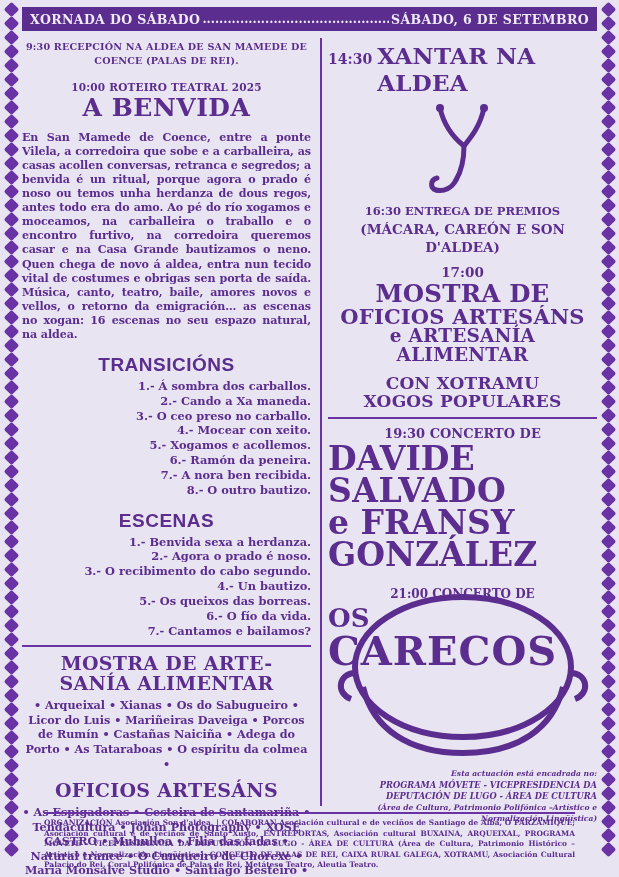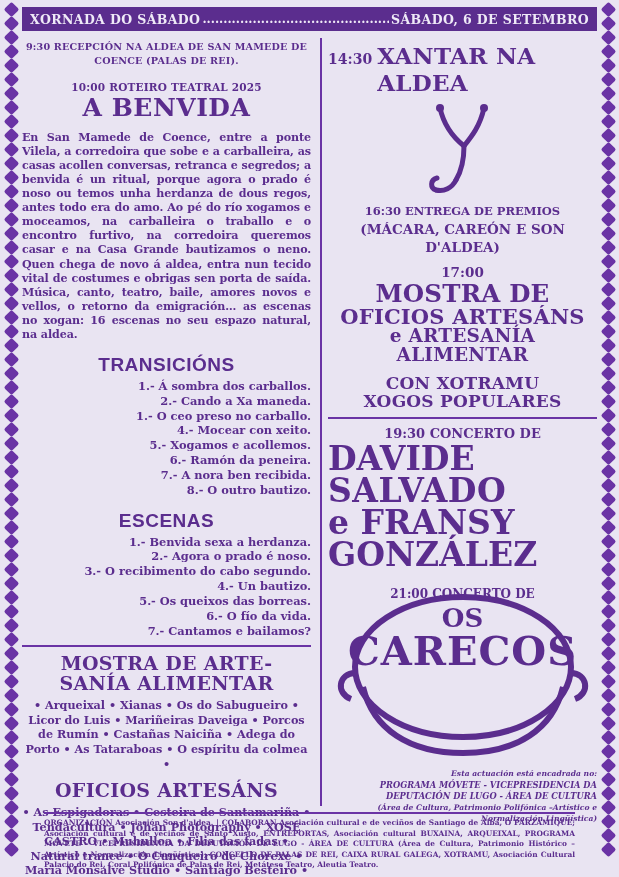--- a/index.html
+++ b/index.html
@@ -193,21 +193,21 @@
   .names .row2{letter-spacing:.5px;}
   .pot-wrap{
     position:relative;height:190px;margin-top:6px;
   }
   .concerto21{
     position:absolute;left:0;right:0;top:10px;text-align:center;
     font-family:"DejaVu Serif", serif;font-weight:bold;font-size:12px;
     z-index:3;
   }
   .pot-text{
-    position:absolute;left:0;right:0;top:28px;text-align:center;z-index:3;
+    position:absolute;left:0;right:0;top:28px;text-align:left;z-index:3;
   }
   .pot-text .os{
     font-family:"DejaVu Serif", serif;font-weight:bold;font-size:26px;line-height:1;
   }
   .pot-text .carecos{
     font-family:"DejaVu Serif", serif;font-weight:bold;font-size:40px;line-height:1;
     letter-spacing:1px;
   }
   .footer-note{
     text-align:right;font-family:"DejaVu Serif", serif;font-weight:bold;
@@ -371,21 +371,21 @@
 
         <div class="roteiro">10:00 ROTEIRO TEATRAL 2025</div>
         <div class="benvida">A BENVIDA</div>
 
         <div class="body-text">En San Mamede de Coence, entre a ponte Vilela, a corredoira que sobe e a carballeira, as casas acollen conversas, retranca e segredos; a benvida é un ritual, porque agora o prado é noso ou temos unha herdanza de dous regos, antes todo era do amo. Ao pé do río xogamos e moceamos, na carballeira o traballo e o encontro furtivo, na corredoira queremos casar e na Casa Grande bautizamos o neno. Quen chega de novo á aldea, entra nun tecido vital de costumes e obrigas sen porta de saída. Música, canto, teatro, baile, amores novos e vellos, o retorno da emigración… as escenas no xogan: 16 escenas no seu espazo natural, na aldea.</div>
 
         <div class="sect-title">TRANSICIÓNS</div>
         <div class="list">
           <div>1.- Á sombra dos carballos.</div>
           <div>2.- Cando a Xa maneda.</div>
-          <div>1.- O ceo preso no carballo.</div>
+          <div>3.- O ceo preso no carballo.</div>
           <div>4.- Mocear con xeito.</div>
           <div>5.- Xogamos e acollemos.</div>
           <div>6.- Ramón da peneira.</div>
           <div>7.- A nora ben recibida.</div>
           <div>8.- O outro bautizo.</div>
         </div>
 
         <div class="sect-title">ESCENAS</div>
         <div class="list">
           <div>1.- Benvida sexa a herdanza.</div>

